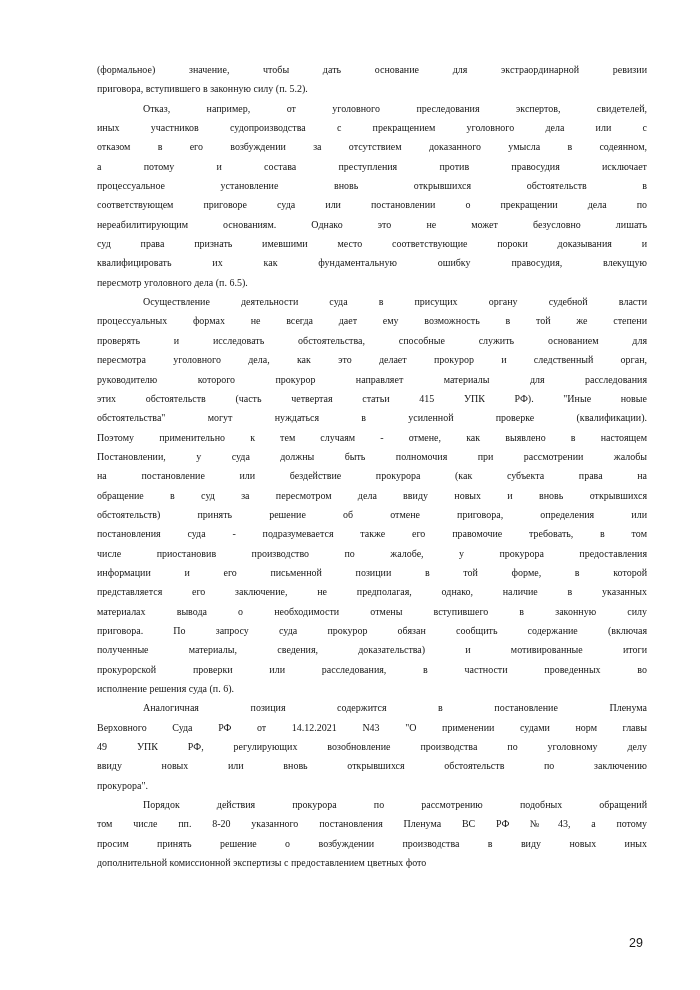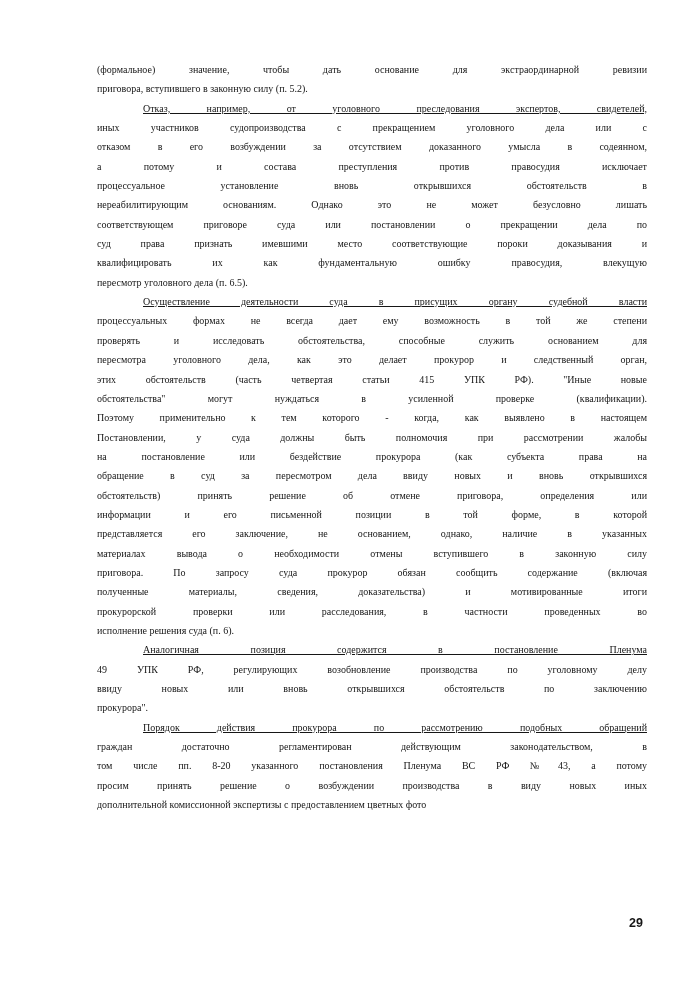--- a/index.html
+++ b/index.html
@@ -35,86 +35,87 @@
   .line {
     font-size: 10px;
     line-height: 19.35px;
     text-align: justify;
     text-align-last: justify;
     white-space: normal;
     word-spacing: normal;
   }
   .line.indent {
     text-indent: 46px;
-    text-decoration: underline;
   }
   .line.last {
     text-align: center;
     text-align-last: left;
   }
   .page-number {
     position: absolute;
-    top: 916px;
+    top: 936px;
     right: 57px;
     font-family: "Liberation Sans", sans-serif;
     font-size: 12.5px;
     color: #161616;
     text-align: right;
-    font-weight: bold;
   }
 </style>
 </head>
 <body>
 
 <div class="page">
   <div class="text-body">
       <div class="para">
         <div class="line">(формальное) значение, чтобы дать основание для экстраординарной ревизии</div>
         <div class="line last">приговора, вступившего в законную силу (п. 5.2).</div>
       </div>
       <div class="para">
         <div class="line indent">Отказ, например, от уголовного преследования экспертов, свидетелей,</div>
         <div class="line">иных участников судопроизводства с прекращением уголовного дела или с</div>
         <div class="line">отказом в его возбуждении за отсутствием доказанного умысла в содеянном,</div>
         <div class="line">а потому и состава преступления против правосудия исключает</div>
         <div class="line">процессуальное установление вновь открывшихся обстоятельств в</div>
+        <div class="line">соответствующем приговоре суда или постановлении о прекращении дела по</div>
         <div class="line">нереабилитирующим основаниям. Однако это не может безусловно лишать</div>
-        <div class="line">соответствующем приговоре суда или постановлении о прекращении дела по</div>
         <div class="line">суд права признать имевшими место соответствующие пороки доказывания и</div>
         <div class="line">квалифицировать их как фундаментальную ошибку правосудия, влекущую</div>
         <div class="line last">пересмотр уголовного дела (п. 6.5).</div>
       </div>
       <div class="para">
         <div class="line indent">Осуществление деятельности суда в присущих органу судебной власти</div>
         <div class="line">процессуальных формах не всегда дает ему возможность в той же степени</div>
         <div class="line">проверять и исследовать обстоятельства, способные служить основанием для</div>
         <div class="line">пересмотра уголовного дела, как это делает прокурор и следственный орган,</div>
+        <div class="line">руководителю которого прокурор направляет материалы для расследования</div>
         <div class="line">этих обстоятельств (часть четвертая статьи 415 УПК РФ). "Иные новые</div>
         <div class="line">обстоятельства" могут нуждаться в усиленной проверке (квалификации).</div>
-        <div class="line">Поэтому применительно к тем которого - когда, как выявлено в настоящем</div>
+        <div class="line">Поэтому применительно к тем случаям - отмене, как выявлено в настоящем</div>
         <div class="line">Постановлении, у суда должны быть полномочия при рассмотрении жалобы</div>
         <div class="line">на постановление или бездействие прокурора (как субъекта права на</div>
         <div class="line">обращение в суд за пересмотром дела ввиду новых и вновь открывшихся</div>
         <div class="line">обстоятельств) принять решение об отмене приговора, определения или</div>
+        <div class="line">постановления суда - подразумевается также его правомочие требовать, в том</div>
+        <div class="line">числе приостановив производство по жалобе, у прокурора предоставления</div>
         <div class="line">информации и его письменной позиции в той форме, в которой</div>
-        <div class="line">представляется его заключение, не основанием, однако, наличие в указанных</div>
+        <div class="line">представляется его заключение, не предполагая, однако, наличие в указанных</div>
         <div class="line">материалах вывода о необходимости отмены вступившего в законную силу</div>
         <div class="line">приговора. По запросу суда прокурор обязан сообщить содержание (включая</div>
         <div class="line">полученные материалы, сведения, доказательства) и мотивированные итоги</div>
         <div class="line">прокурорской проверки или расследования, в частности проведенных во</div>
         <div class="line last">исполнение решения суда (п. 6).</div>
       </div>
       <div class="para">
         <div class="line indent">Аналогичная позиция содержится в постановление Пленума</div>
+        <div class="line">Верховного Суда РФ от 14.12.2021 N43 "О применении судами норм главы</div>
         <div class="line">49 УПК РФ, регулирующих возобновление производства по уголовному делу</div>
         <div class="line">ввиду новых или вновь открывшихся обстоятельств по заключению</div>
         <div class="line last">прокурора".</div>
       </div>
       <div class="para">
         <div class="line indent">Порядок действия прокурора по рассмотрению подобных обращений</div>
-        <div class="line">граждан достаточно регламентирован действующим законодательством, в</div>
         <div class="line">том числе пп. 8-20 указанного постановления Пленума ВС РФ №43, а потому</div>
         <div class="line">просим принять решение о возбуждении производства в виду новых иных</div>
         <div class="line last">дополнительной комиссионной экспертизы с предоставлением цветных фото</div>
       </div>
     </div>
   <div class="page-number">29</div>
 </div>
 
 </body></html>

